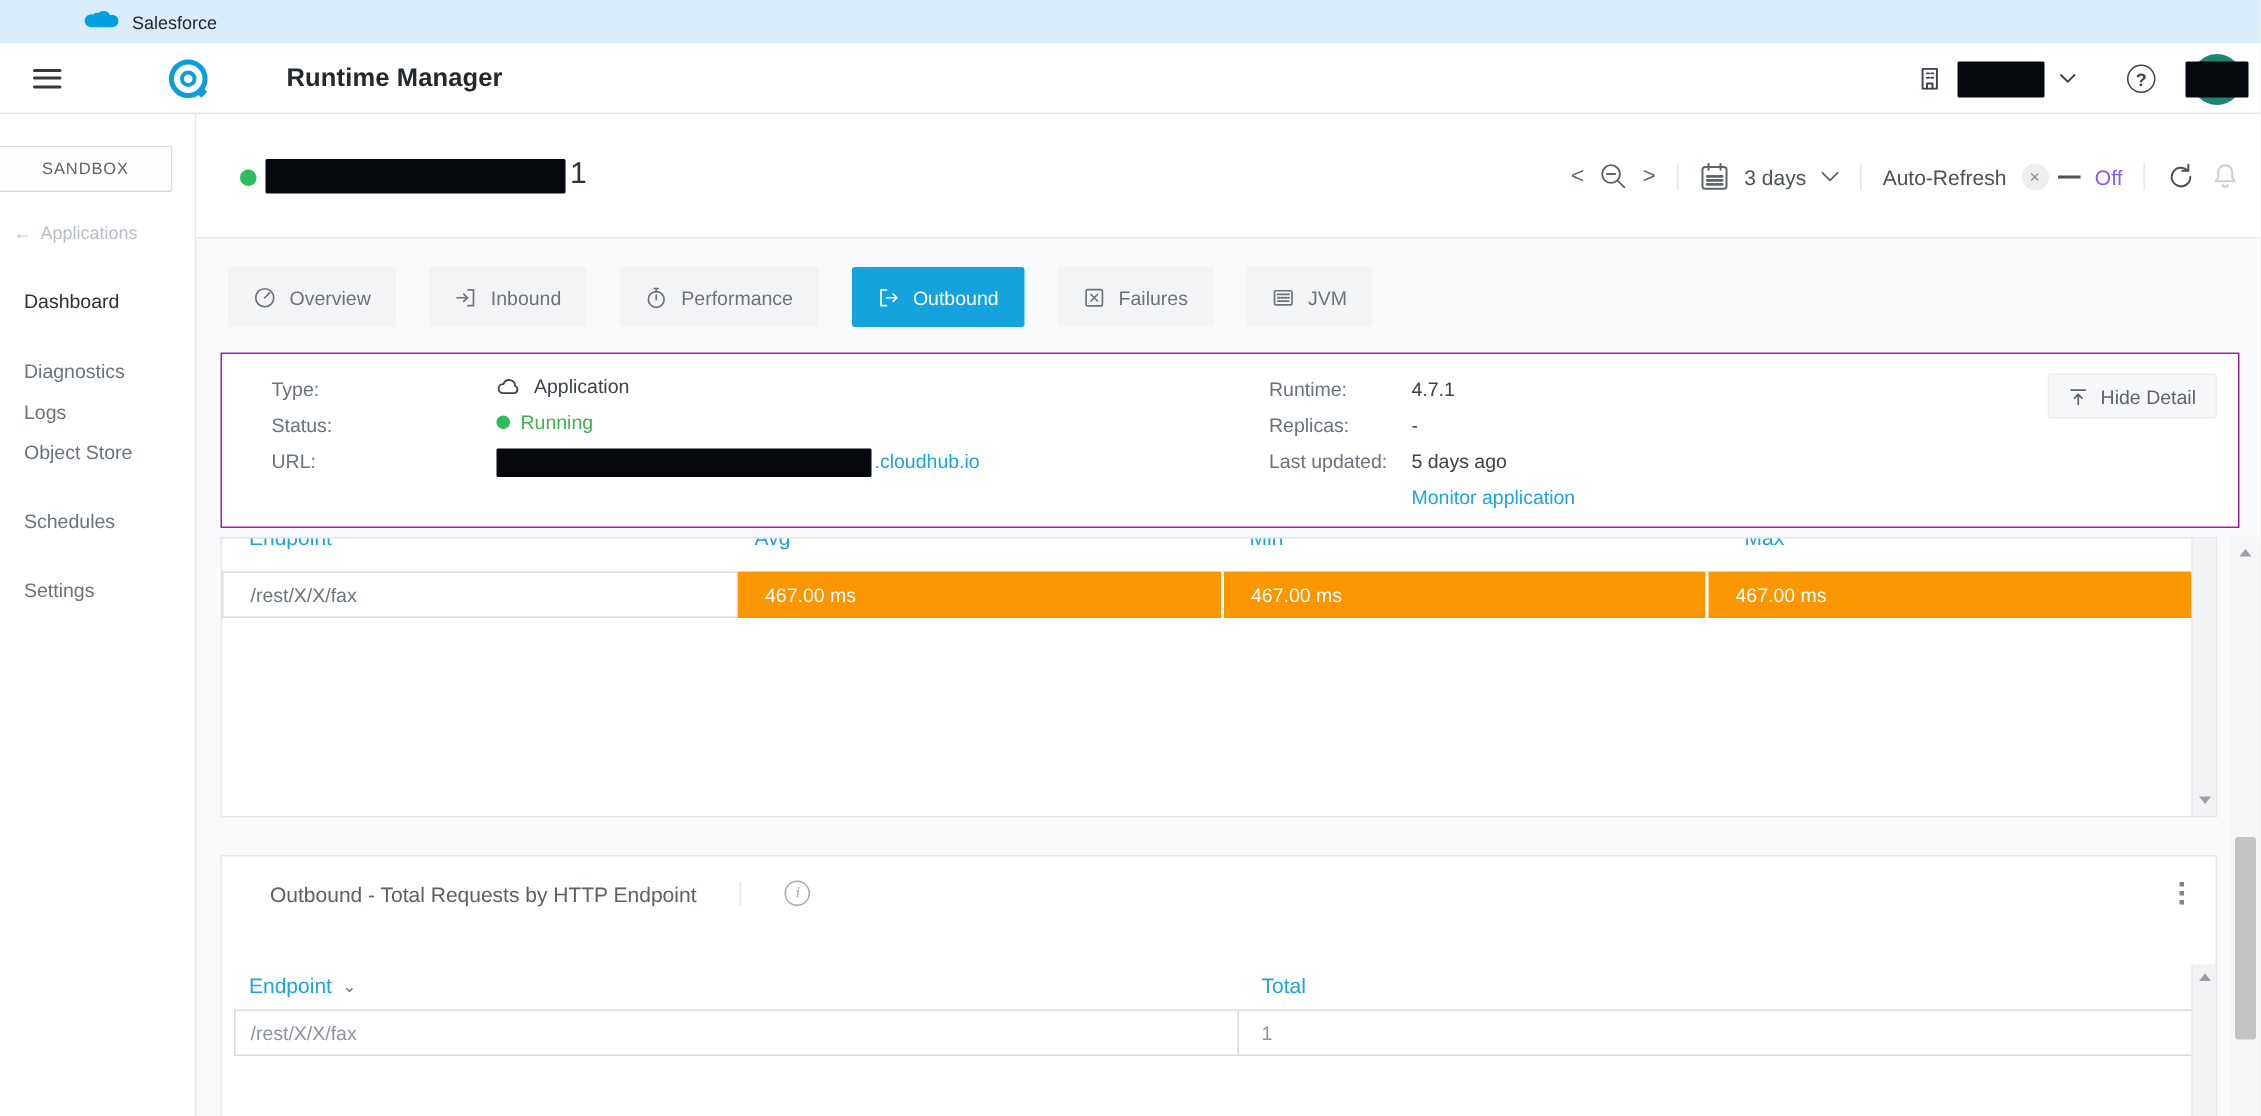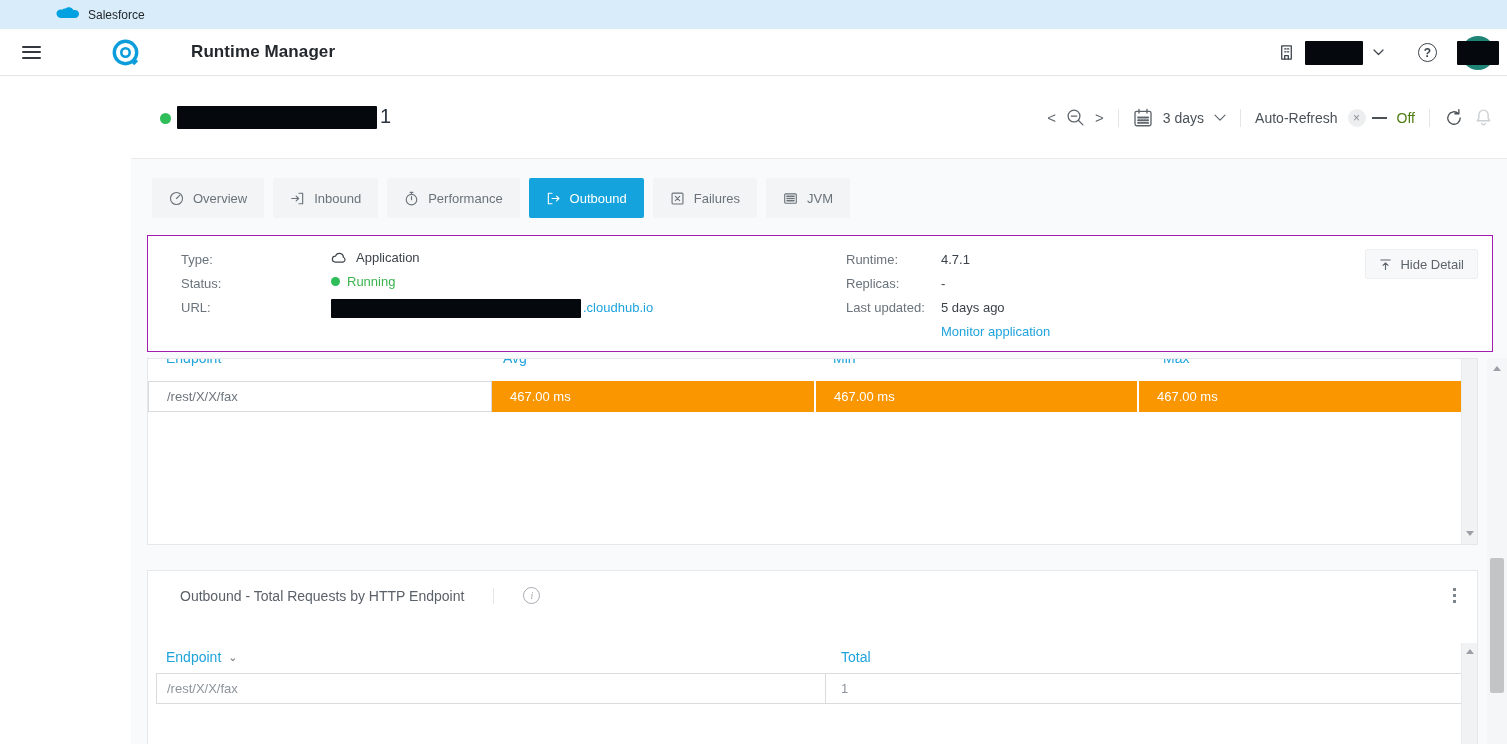--- a/index.html
+++ b/index.html
@@ -54,25 +54,25 @@
   .name-redact { position:absolute; left:46px; top:30px; width:200px; height:23px; }
   .name-suffix { position:absolute; left:249px; top:29px; font-size:20px; color:#2b3440; }
   .toolbar { position:absolute; right:14px; top:0; height:83px; display:flex; align-items:center; gap:10px;
     color:#5d646b; font-size:15px; }
   .toolbar .lbl { font-size:14px; color:#4a5157; }
   .sep { width:1px; height:18px; background:#e3e5e7; margin:0 4px; }
   .angle { font-size:15px; color:#5d646b; cursor:pointer; }
   .toggle-x { width:18px; height:18px; border-radius:50%; background:#eceeef; color:#8a9096;
     font-size:12px; display:flex; align-items:center; justify-content:center; cursor:pointer; }
   .toggle-line { width:15px; height:2px; background:#4a5157; margin-left:-4px; }
-  .off-lbl { font-size:14px; color:#4d7c0f; }
+  .off-lbl { font-size:14px; color:#8b5cf6; }
   .bell { color:#ccd0d3; }
 
   
-  .tabs { position:absolute; left:21px; top:102px; display:flex; gap:9px; }
+  .tabs { position:absolute; left:21px; top:102px; display:flex; gap:22px; }
   .tab { height:40px; padding:0 17px; background:#f3f4f5; border-radius:2px; display:flex;
     align-items:center; gap:9px; font-size:13px; color:#6a737b; cursor:pointer; white-space:nowrap; }
   .tab.active { background:#14a3dc; color:#fff; }
 
   
   .details { position:absolute; left:16px; top:159px; width:1346px; height:117px;
     background:#fff; border:1px solid #a21caf; font-size:13px; }
   .d-label { position:absolute; color:#6a737b; }
   .d-value { position:absolute; color:#3c434a; }
   .running { color:#3cb44e; display:flex; align-items:center; gap:7px; }
@@ -174,20 +174,33 @@
       <span style="width:14px"></span>
       <div class="help-circle">
           <span>?</span>
         </div>
       <div class="avatar">
           <span class="redact"></span>
         </div>
     </div>
   </div>
 
+  <aside class="sidebar">
+    <div class="env-btn">SANDBOX</div>
+    <div class="back-link">
+      <span>←</span>
+      <span>Applications</span>
+    </div>
+    <div class="nav-item active" style="top:117px">Dashboard</div>
+    <div class="nav-item" style="top:164px">Diagnostics</div>
+    <div class="nav-item" style="top:191px">Logs</div>
+    <div class="nav-item" style="top:218px">Object Store</div>
+    <div class="nav-item" style="top:264px">Schedules</div>
+    <div class="nav-item" style="top:310px">Settings</div>
+  </aside>
 
   <div class="main">
 
     <div class="titlebar">
       <span class="status-dot"></span>
       <span class="redact name-redact"></span>
       <span class="name-suffix">1</span>
 
       <div class="toolbar">
         <span class="angle">&lt;</span>

